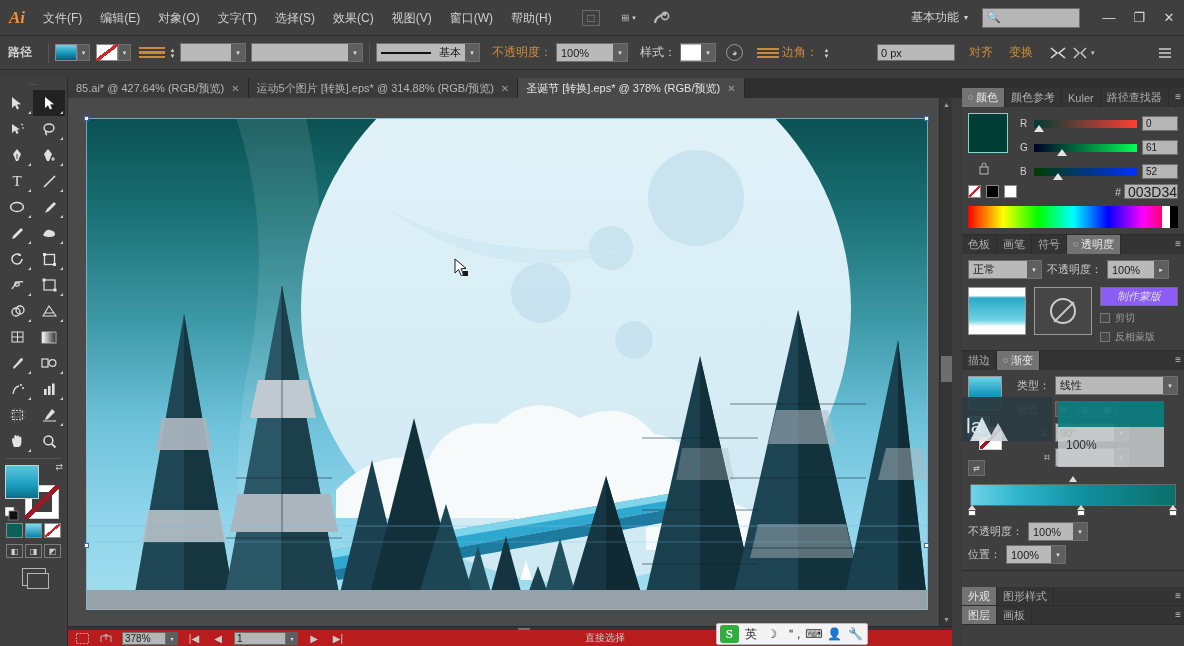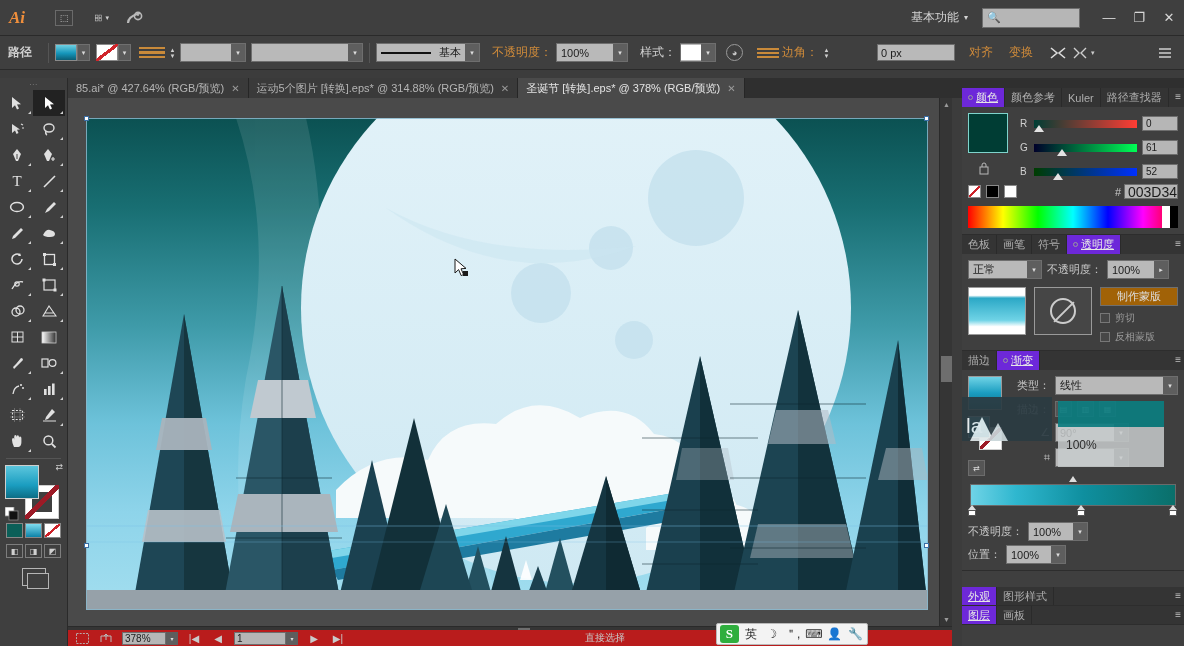--- a/index.html
+++ b/index.html
@@ -182,21 +182,21 @@
   }
   .panel { border-bottom:1px solid #2d2d2d; }
   .panel-tabs {
     height:19px; background:#343434; display:flex; align-items:stretch; position:relative;
   }
   .ptab {
     display:flex; align-items:center; gap:3px; padding:0 6px; font-size:11px; color:#aeaeae;
     border-right:1px solid #2a2a2a;
     white-space:nowrap;
   }
-  .ptab.active { background:#6d28d9; color:#e6e6e6;text-decoration:underline; }
+  .ptab.active { background:#737373; color:#e6e6e6; }
   .ptab .dot { width:5px;height:5px;border-radius:50%;border:1px solid #9a9a9a; }
   .pmenu { position:absolute; right:3px; top:3px; font-size:10px; color:#c0c0c0; }
   .panel-body { padding:6px; }
 
   
   .colorpanel { display:flex; gap:8px; }
   .cp-left { width:44px; }
   .cp-swatch { width:40px; height:40px; border:1px solid #7fd4cc; }
   .cp-lock { width:14px; height:16px; margin:8px 0 0 10px; color:#b9b9b9; font-size:11px; }
   .cp-right { flex:1; display:flex; flex-direction:column; gap:9px; padding-top:3px; }
@@ -229,22 +229,22 @@
   .tp-mode { width:74px; }
   .tp-thumbs { display:flex; align-items:flex-start; gap:8px; margin-top:8px; }
   .tp-art { width:58px; height:48px; border:1px solid #9a9a9a;
     background:linear-gradient(180deg,#ffffff 0%,#ffffff 16%,#2ba8c6 22%,#6fd3e6 70%,#ffffff 84%,#ffffff 100%); }
   .tp-mask { width:58px; height:48px; border:1px solid #9a9a9a; background:#464646;
     display:flex; align-items:center; justify-content:center; }
   .tp-noicon { width:26px;height:26px;border-radius:50%;border:2px solid #ccc; position:relative;}
   .tp-noicon:after{content:"";position:absolute;left:-2px;top:11px;width:28px;height:2px;background:#ccc;transform:rotate(-45deg);}
   .tp-right { flex:1; }
   .btn {
-    height:19px; background:#a16207; border:1px solid #6f6f6f; color:#ddd; font-size:11px;
-    display:flex; align-items:center; justify-content:center;
+    height:19px; background:#8b5cf6; border:1px solid #6f6f6f; color:#ddd; font-size:11px;
+    display:flex; align-items:center; justify-content:center;font-style:italic;
   }
   .chk-row { display:flex; align-items:center; gap:5px; margin-top:5px; font-size:10px; color:#9a9a9a; }
   .chk { width:10px; height:10px; border:1px solid #777; background:#474747; }
 
   
   .gr-row { display:flex; gap:8px; }
   .gr-left { width:40px; }
   .gr-thumb { width:34px; height:34px; border:1px solid #9a9a9a;
      background:linear-gradient(180deg,#6fd3e6,#1a9dc0,#0d6d85); }
   .gr-fs { position:relative; width:36px; height:34px; margin-top:6px; }
@@ -285,20 +285,31 @@
   .ime .ii { width:18px; height:18px; display:flex; align-items:center; justify-content:center;
     font-size:12px; color:#2c2c2c; }
 </style>
 </head>
 <body>
 
 <div class="app">
 
   <div class="titlebar">
     <div class="ai-logo">Ai</div>
+    <div class="menu">
+      <div class="menu-item">文件(F)</div>
+      <div class="menu-item">编辑(E)</div>
+      <div class="menu-item">对象(O)</div>
+      <div class="menu-item">文字(T)</div>
+      <div class="menu-item">选择(S)</div>
+      <div class="menu-item">效果(C)</div>
+      <div class="menu-item">视图(V)</div>
+      <div class="menu-item">窗口(W)</div>
+      <div class="menu-item">帮助(H)</div>
+    </div>
     <div style="width:18px"></div>
     <div class="tb-icon boxed">⬚</div>
     <div style="width:10px"></div>
     <div class="tb-icon arrange-btn">
       <svg width="14" height="12" viewBox="0 0 14 12">
         <rect x="0.5" y="0.5" width="5" height="5" fill="none" stroke="#cfcfcf"></rect>
         <rect x="7.5" y="0.5" width="5" height="5" fill="none" stroke="#cfcfcf"></rect>
         <rect x="0.5" y="6.5" width="5" height="5" fill="none" stroke="#cfcfcf"></rect>
         <rect x="7.5" y="6.5" width="5" height="5" fill="none" stroke="#cfcfcf"></rect>
       </svg>

